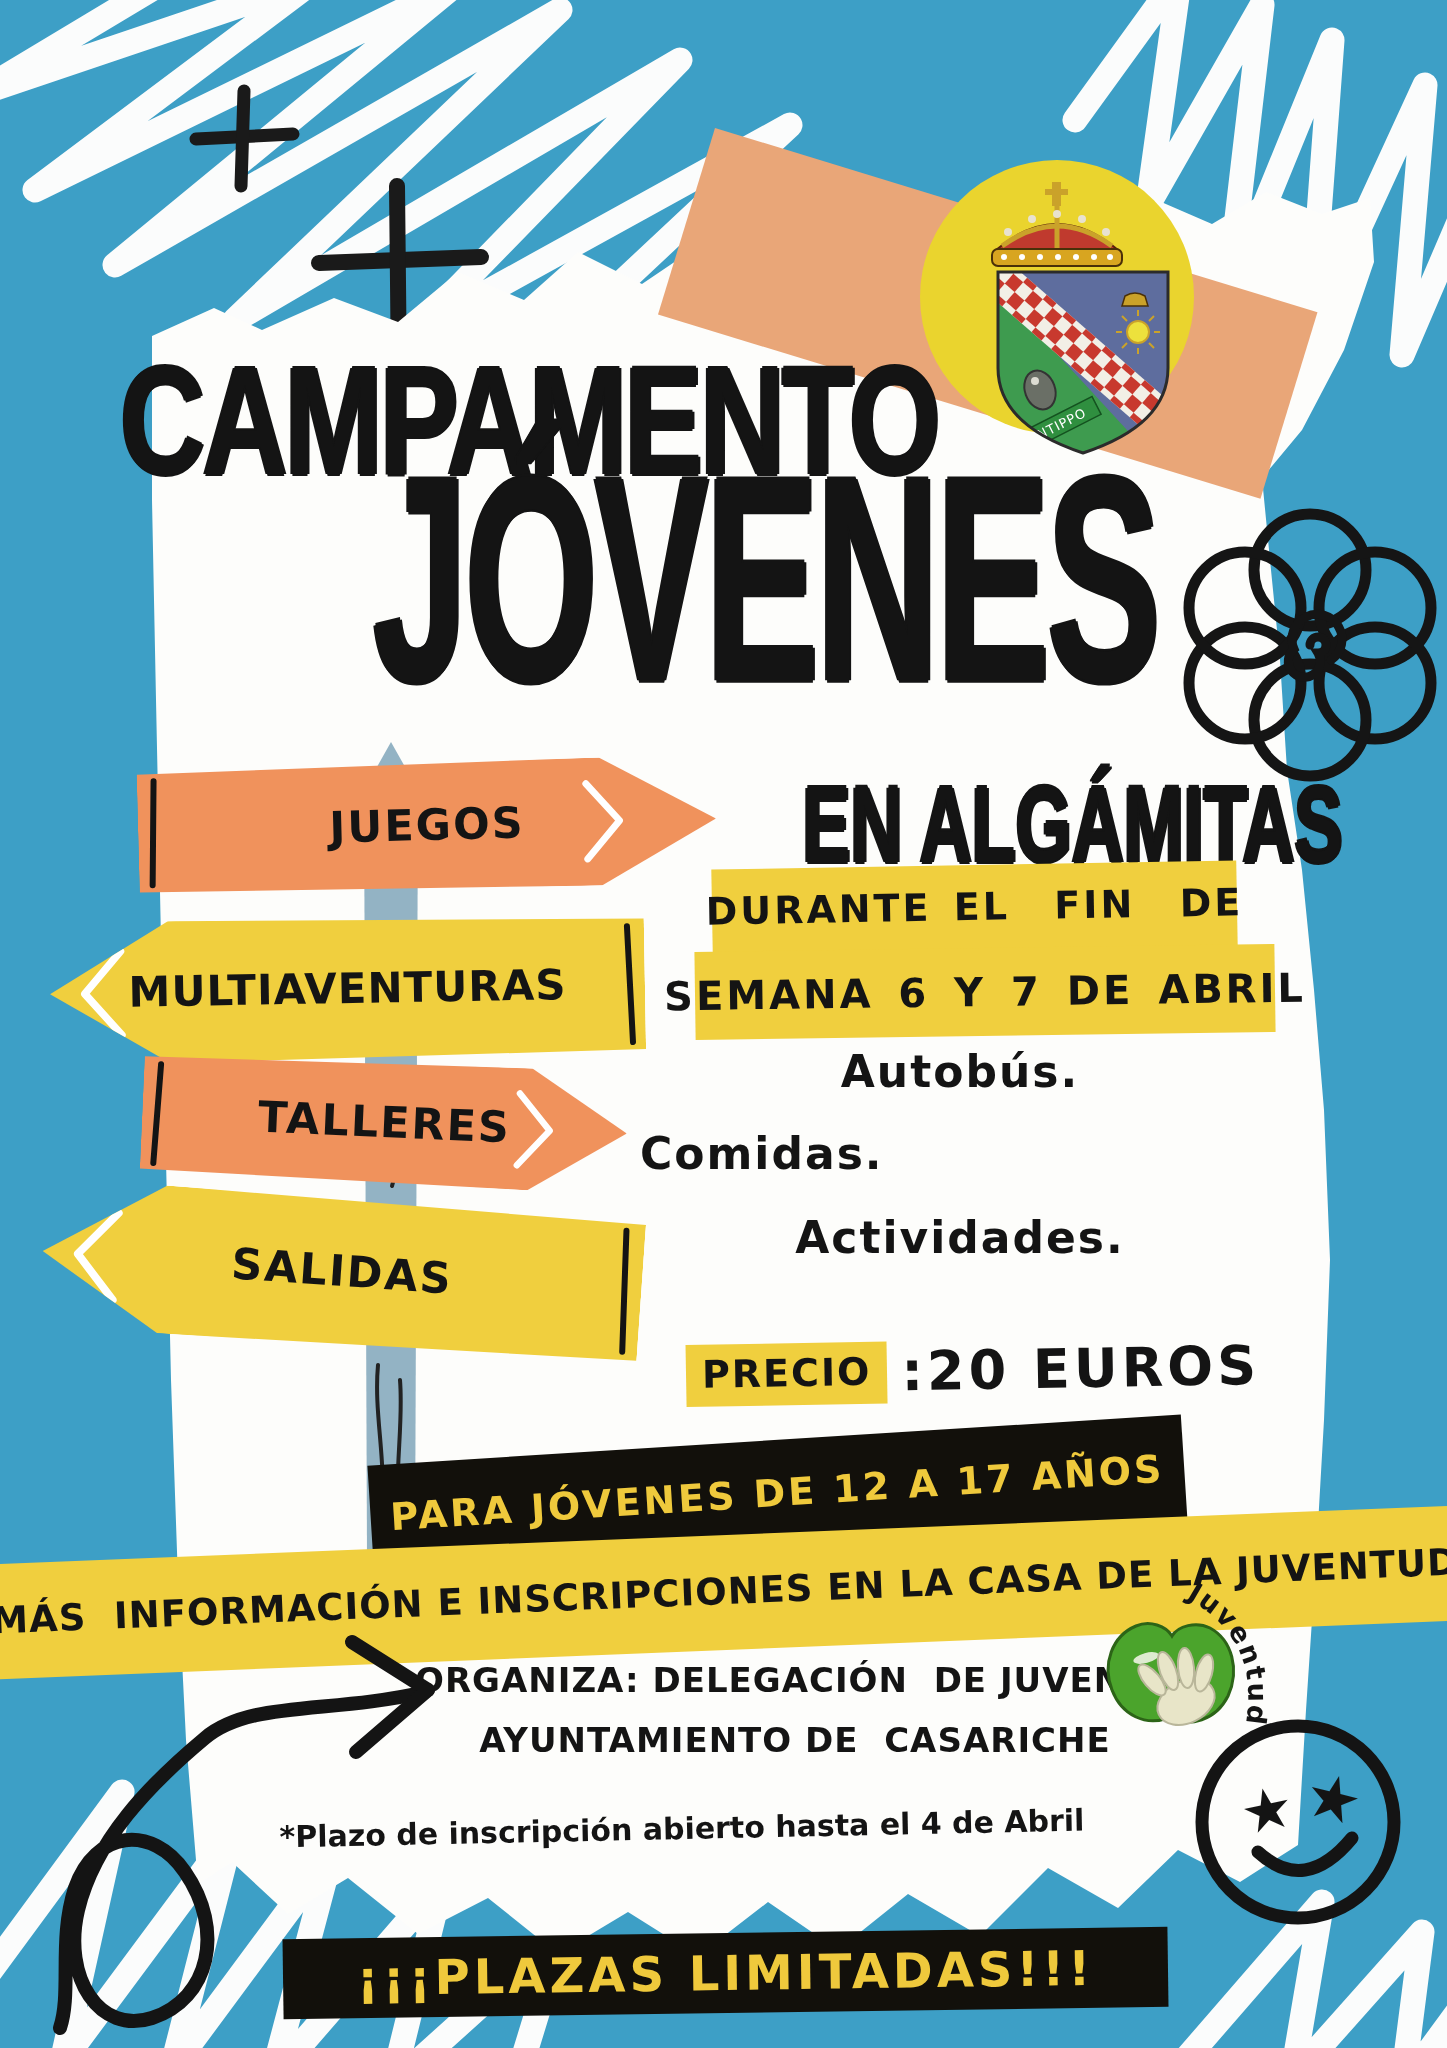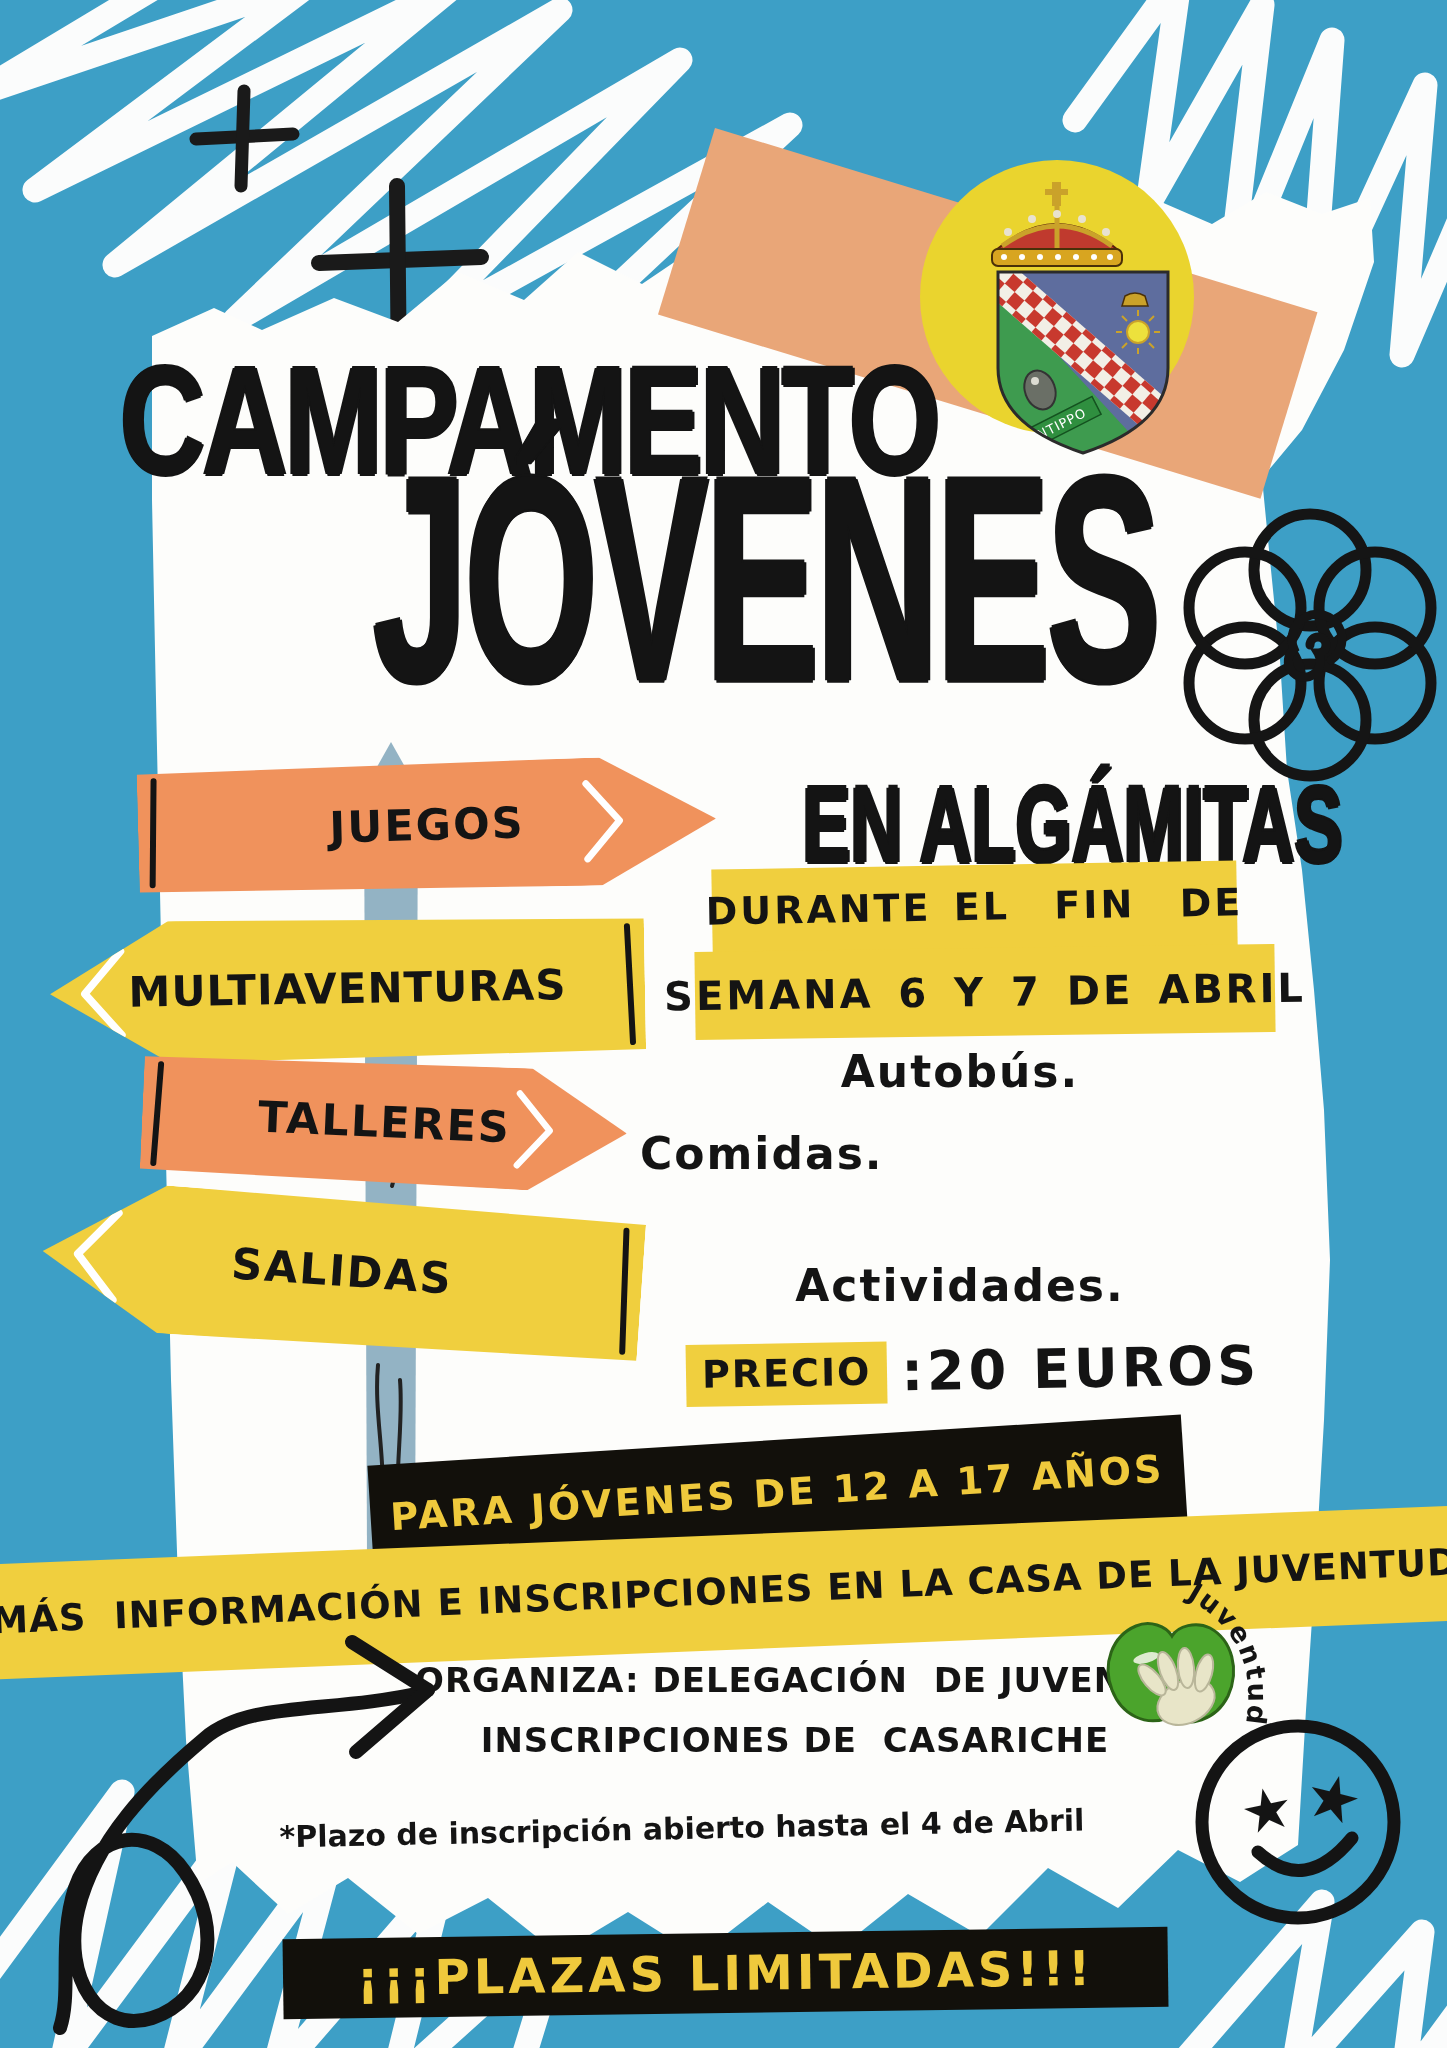--- a/index.html
+++ b/index.html
@@ -181,35 +181,35 @@
     <div class="sign-label hand">SALIDAS</div>
   </div>
 
   <div class="abs hilite hand pre" style="z-index:6; left:712px; top:865px; width:525px; height:86px; transform:rotate(-1deg);
               display:flex; align-items:center; justify-content:center; font-size:38px; letter-spacing:3px; word-spacing:6px;">DURANTE EL  FIN  DE</div>
   <div class="abs hilite hand pre" style="z-index:6; left:695px; top:948px; width:580px; height:88px; transform:rotate(-0.8deg);
               display:flex; align-items:center; justify-content:center; font-size:40px; letter-spacing:3px; word-spacing:8px;">SEMANA 6 Y 7 DE ABRIL</div>
 
   <div class="abs hand" style="z-index:6; left:640px; top:1048px; width:640px; text-align:center; font-size:44px; letter-spacing:2px;">Autobús.</div>
   <div class="abs hand" style="z-index:6; left:640px; top:1130px; width:640px; font-size:44px; letter-spacing:2px;">Comidas.</div>
-  <div class="abs hand" style="z-index:6; left:640px; top:1214px; width:640px; text-align:center; font-size:44px; letter-spacing:2px;margin-top:48px;">Actividades.</div>
+  <div class="abs hand" style="z-index:6; left:640px; top:1214px; width:640px; text-align:center; font-size:44px; letter-spacing:2px;">Actividades.</div>
 
   <div class="abs" style="z-index:6; left:686px; top:1340px; display:flex; align-items:center; gap:14px; transform:rotate(-1deg);">
     <span class="hilite hand" style="padding:10px 16px; font-size:38px; letter-spacing:2px;">PRECIO</span>
     <span class="hand" style="font-size:54px; letter-spacing:4px;">:20 EUROS</span>
   </div>
 
   <div class="abs bannerblack hand" style="z-index:6; left:370px; top:1440px; width:815px; height:108px; transform:rotate(-3.6deg);
               display:flex; align-items:center; justify-content:center; font-size:38px; letter-spacing:3px; color:var(--banner_text,#EFC93C);">PARA JÓVENES DE 12 A 17 AÑOS</div>
 
   <div class="abs hilite hand pre" style="z-index:7; left:-30px; top:1535px; width:1510px; height:115px; transform:rotate(-2.3deg);
               display:flex; align-items:center; justify-content:center; font-size:37px; letter-spacing:1px;">MÁS  INFORMACIÓN E INSCRIPCIONES EN LA CASA DE LA JUVENTUD</div>
 
   <div class="abs hand pre" style="z-index:6; left:415px; top:1662px; width:760px; text-align:center; font-size:34px; letter-spacing:1px;">ORGANIZA: DELEGACIÓN  DE JUVENTUD</div>
-  <div class="abs hand pre" style="z-index:6; left:415px; top:1722px; width:760px; text-align:center; font-size:34px; letter-spacing:1px;">INSCRIPCIONES DE  CASARICHE</div>
+  <div class="abs hand pre" style="z-index:6; left:415px; top:1722px; width:760px; text-align:center; font-size:34px; letter-spacing:1px;">AYUNTAMIENTO DE  CASARICHE</div>
   <div class="abs hand" style="z-index:6; left:222px; top:1812px; width:920px; text-align:center; font-size:30px; letter-spacing:0; transform:rotate(-1.2deg);">*Plazo de inscripción abierto hasta el 4 de Abril</div>
 
   <svg class="layer" style="z-index:8" viewBox="0 0 1447 2048">
     <g stroke="#141414" fill="none" stroke-linecap="round" stroke-width="14">
       <path d="M 425 1692 C 330 1714, 250 1700, 205 1738 C 150 1784, 95 1840, 78 1910 C 62 1978, 100 2035, 152 2018 C 210 1999, 225 1930, 185 1872 C 152 1824, 95 1830, 75 1888 C 58 1940, 72 1992, 60 2028"></path>
       <path d="M 428 1690 L 352 1642"></path>
       <path d="M 428 1690 L 356 1752"></path>
     </g>
 
     <g>

